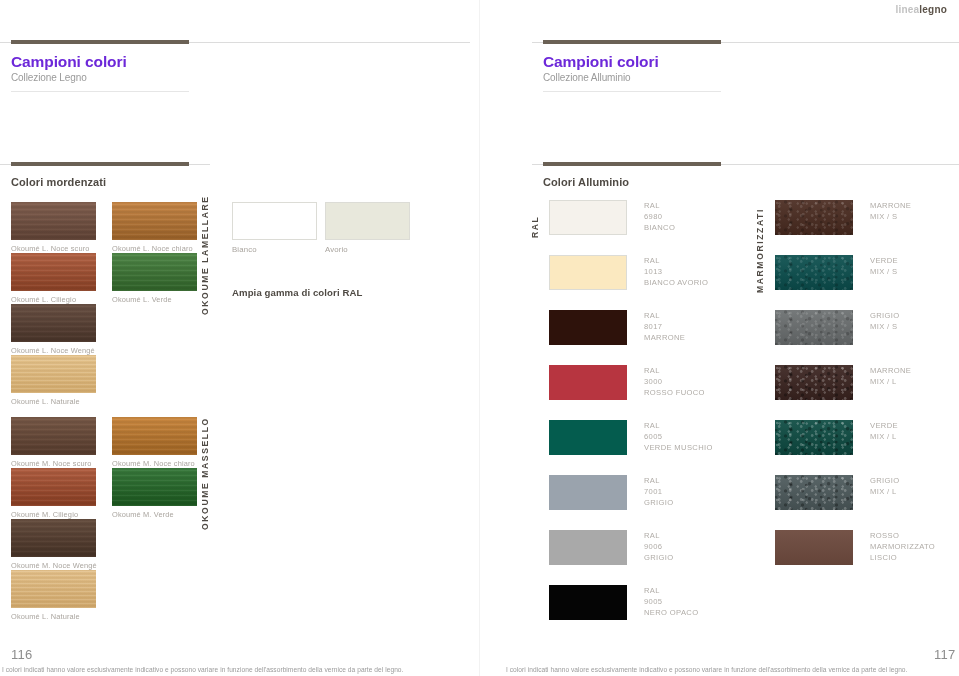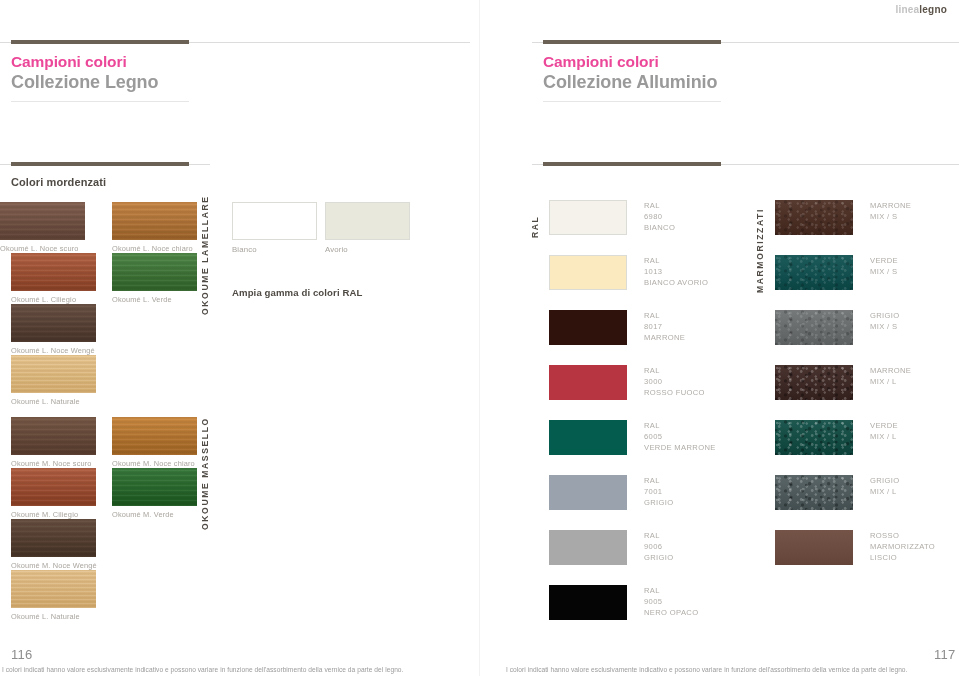--- a/index.html
+++ b/index.html
@@ -27,25 +27,25 @@
   .title-block { position: absolute; }
   .title-rule {
     position: relative;
     height: 1px; background: #dcdcdc;
   }
   .title-rule::before {
     content: ""; position: absolute; left: 11px; top: -2px;
     width: 178px; height: 4px; background: #6b6155;
   }
   .title-main {
-    font-size: 15.5px; font-weight: 700; color: #ec4899;
+    font-size: 15.5px; font-weight: 700; color: #6d28d9;
     letter-spacing: -.1px; margin: 10px 0 0 11px;
   }
   .title-sub {
-    font-size: 18px; font-weight: 700; color: #9a9a9a;
+    font-size: 10px; font-weight: 400; color: #9a9a9a;
     letter-spacing: -.1px; margin: 1px 0 0 11px;
   }
   .title-underline {
     height: 1px; background: #e6e6e6;
     margin: 8px 0 0 11px; width: 178px;
   }
 
   
   .sec-head { position: absolute; }
   .sec-rule {
@@ -140,29 +140,30 @@
   </div>
 
   <div class="sec-head" style="left:0;top:164px;width:210px;">
     <div class="sec-rule accent"></div>
     <div class="sec-label">Colori mordenzati</div>
   </div>
 
 
   <div class="sec-head" style="left:532px;top:164px;width:427px;">
     <div class="sec-rule accent"></div>
+    <div class="sec-label">Colori Alluminio</div>
   </div>
 
   <div class="vlabel" style="left:200px;top:200px;height:115px;">OKOUME LAMELLARE</div>
   <div class="vlabel" style="left:200px;top:415px;height:115px;">OKOUME MASSELLO</div>
   <div class="vlabel" style="left:530px;top:198px;height:40px;">RAL</div>
   <div class="vlabel" style="left:755px;top:198px;height:95px;">MARMORIZZATI</div>
 
   <div id="wood-lamellare-container">
-      <div class="sw" style="left: 0; top: 202px;">
+      <div class="sw" style="left: 11px; top: 202px;">
         <div class="chip" style="background: repeating-linear-gradient(0deg, rgba(255, 255, 255, 0.055) 0px, rgba(0, 0, 0, 0) 1px, rgba(0, 0, 0, 0.1) 3px, rgba(0, 0, 0, 0) 5px), linear-gradient(rgba(255, 255, 255, 0.08), rgba(0, 0, 0, 0.22)), rgb(122, 85, 68);"></div>
         <div class="cap">Okoumé L. Noce scuro</div>
       </div>
       <div class="sw" style="left: 112px; top: 202px;">
         <div class="chip" style="background: repeating-linear-gradient(0deg, rgba(255, 255, 255, 0.1) 0px, rgba(0, 0, 0, 0) 1px, rgba(0, 0, 0, 0.09) 3px, rgba(0, 0, 0, 0) 5px), linear-gradient(rgba(255, 255, 255, 0.1), rgba(0, 0, 0, 0.2)), rgb(193, 122, 51);"></div>
         <div class="cap">Okoumé L. Noce chiaro</div>
       </div>
       <div class="sw" style="left: 11px; top: 253px;">
         <div class="chip" style="background: repeating-linear-gradient(0deg, rgba(255, 255, 255, 0.1) 0px, rgba(0, 0, 0, 0) 1px, rgba(0, 0, 0, 0.09) 3px, rgba(0, 0, 0, 0) 5px), linear-gradient(rgba(255, 255, 255, 0.1), rgba(0, 0, 0, 0.2)), rgb(171, 81, 47);"></div>
         <div class="cap">Okoumé L. Ciliegio</div>
@@ -251,21 +252,21 @@
           <div>RAL</div>
           <div>3000</div>
           <div>ROSSO FUOCO</div>
         </div>
       </div>
       <div class="row" style="left: 549px; top: 420px;">
         <div class="chip" style="background: rgb(4, 92, 78);"></div>
         <div class="txt">
           <div>RAL</div>
           <div>6005</div>
-          <div>VERDE MARRONE</div>
+          <div>VERDE MUSCHIO</div>
         </div>
       </div>
       <div class="row" style="left: 549px; top: 475px;">
         <div class="chip" style="background: rgb(154, 163, 173);"></div>
         <div class="txt">
           <div>RAL</div>
           <div>7001</div>
           <div>GRIGIO</div>
         </div>
       </div>

